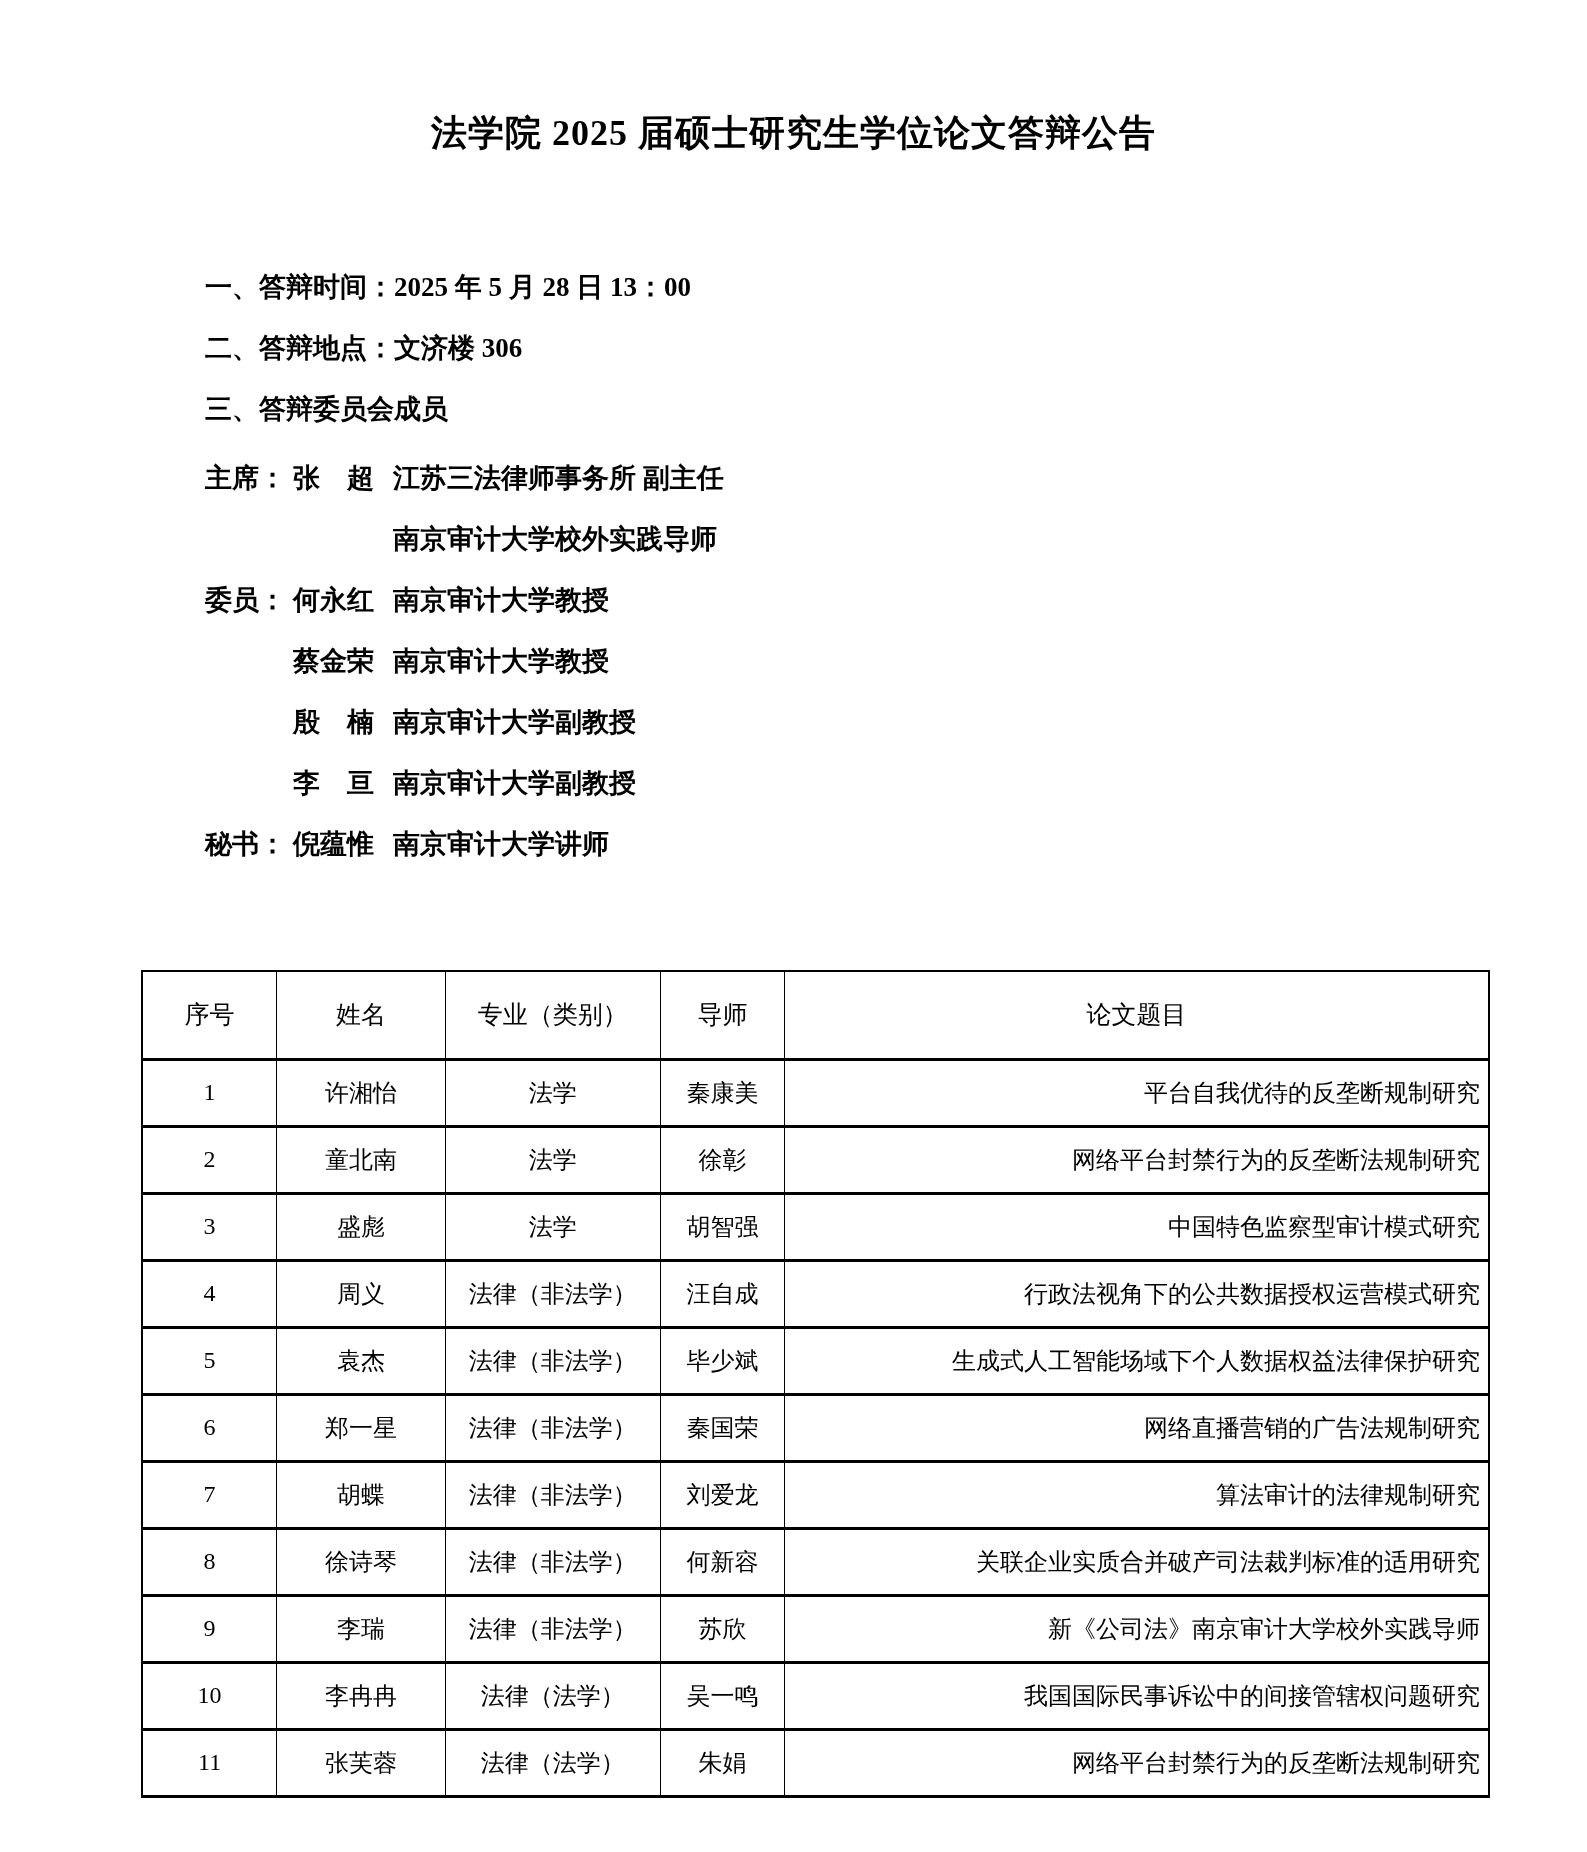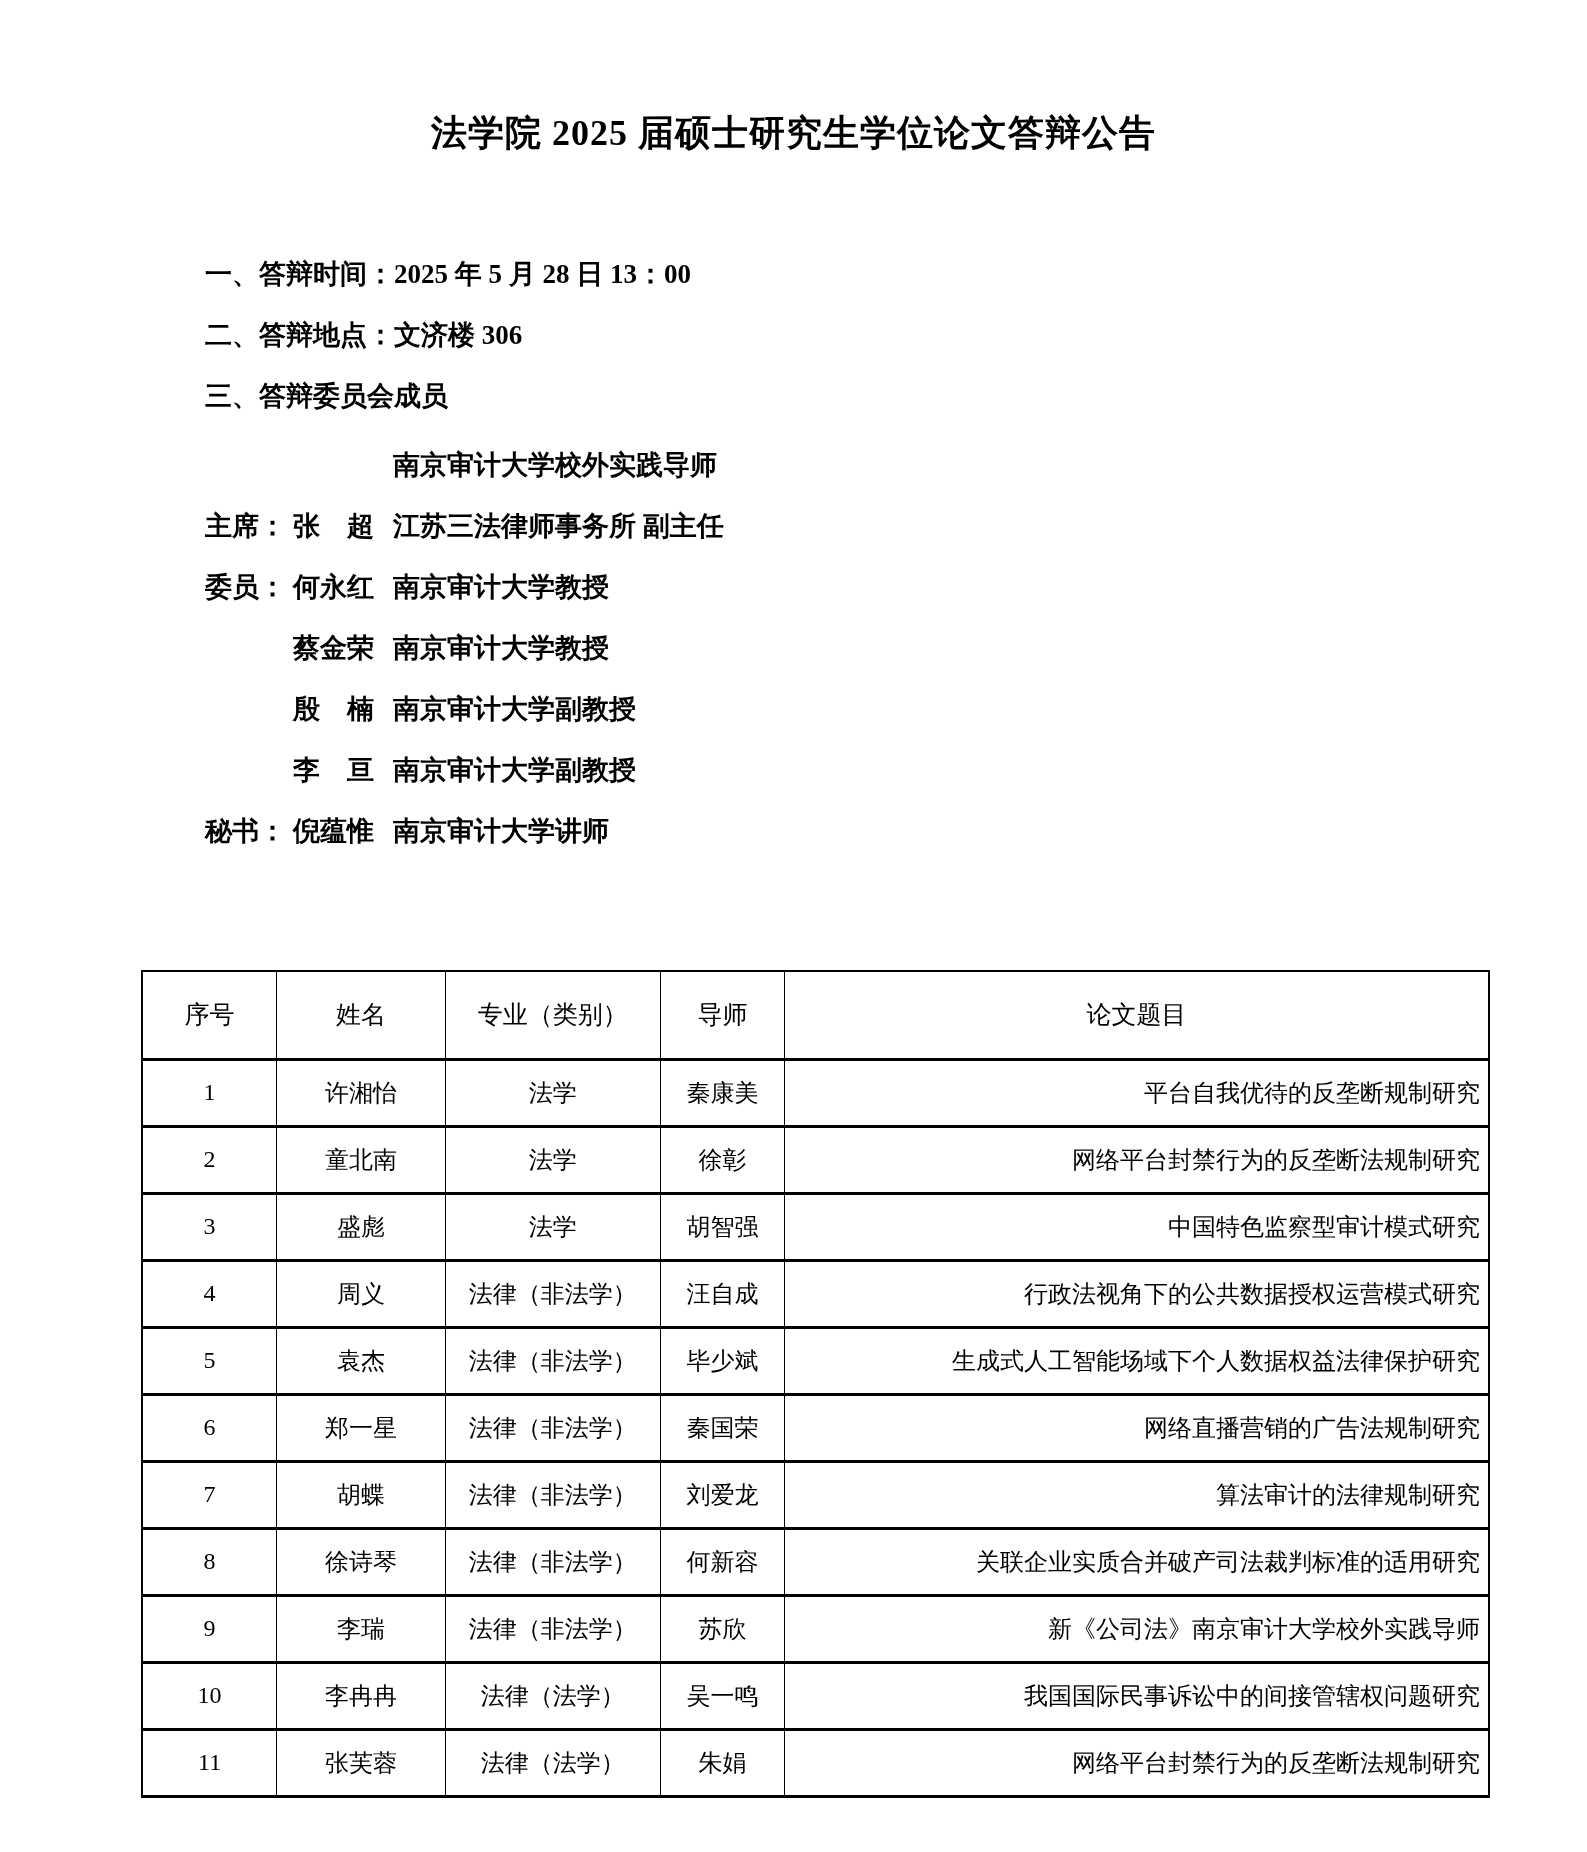--- a/index.html
+++ b/index.html
@@ -20,20 +20,21 @@
     font-size: 36px;
     line-height: 42px;
     font-weight: bold;
     letter-spacing: 1px;
   }
   .info-block { margin-top: 102px; }
   .committee-block { margin-top: 8px; }
   .line {
     height: 61px;
     display: flex;
+    align-items: center;
     margin-left: 205px;
     font-size: 27px;
     font-weight: bold;
     white-space: pre;
   }
   .role  { display: inline-block; width: 88px;  }
   .cname { display: inline-block; width: 100px; }
   table.thesis-table {
     margin-top: 96px;
     margin-left: 141px;
@@ -73,22 +74,22 @@
 
   <h1 class="title">法学院 2025 届硕士研究生学位论文答辩公告</h1>
 
   <div class="info-block">
       <div class="line"><span>一、答辩时间：</span><span>2025 年 5 月 28 日 13：00</span></div>
       <div class="line"><span>二、答辩地点：</span><span>文济楼 306</span></div>
       <div class="line"><span>三、答辩委员会成员</span><span></span></div>
     </div>
 
   <div class="committee-block">
+      <div class="line"><span class="role">主席：</span><span class="cname">张　超</span><span>江苏三法律师事务所 副主任</span></div>
       <div class="line"><span class="role"></span><span class="cname"></span><span>南京审计大学校外实践导师</span></div>
-      <div class="line"><span class="role">主席：</span><span class="cname">张　超</span><span>江苏三法律师事务所 副主任</span></div>
       <div class="line"><span class="role">委员：</span><span class="cname">何永红</span><span>南京审计大学教授</span></div>
       <div class="line"><span class="role"></span><span class="cname">蔡金荣</span><span>南京审计大学教授</span></div>
       <div class="line"><span class="role"></span><span class="cname">殷　楠</span><span>南京审计大学副教授</span></div>
       <div class="line"><span class="role"></span><span class="cname">李　亘</span><span>南京审计大学副教授</span></div>
       <div class="line"><span class="role">秘书：</span><span class="cname">倪蕴惟</span><span>南京审计大学讲师</span></div>
     </div>
 
   <table class="thesis-table">
     <colgroup>
         <col style="width: 10%;">

